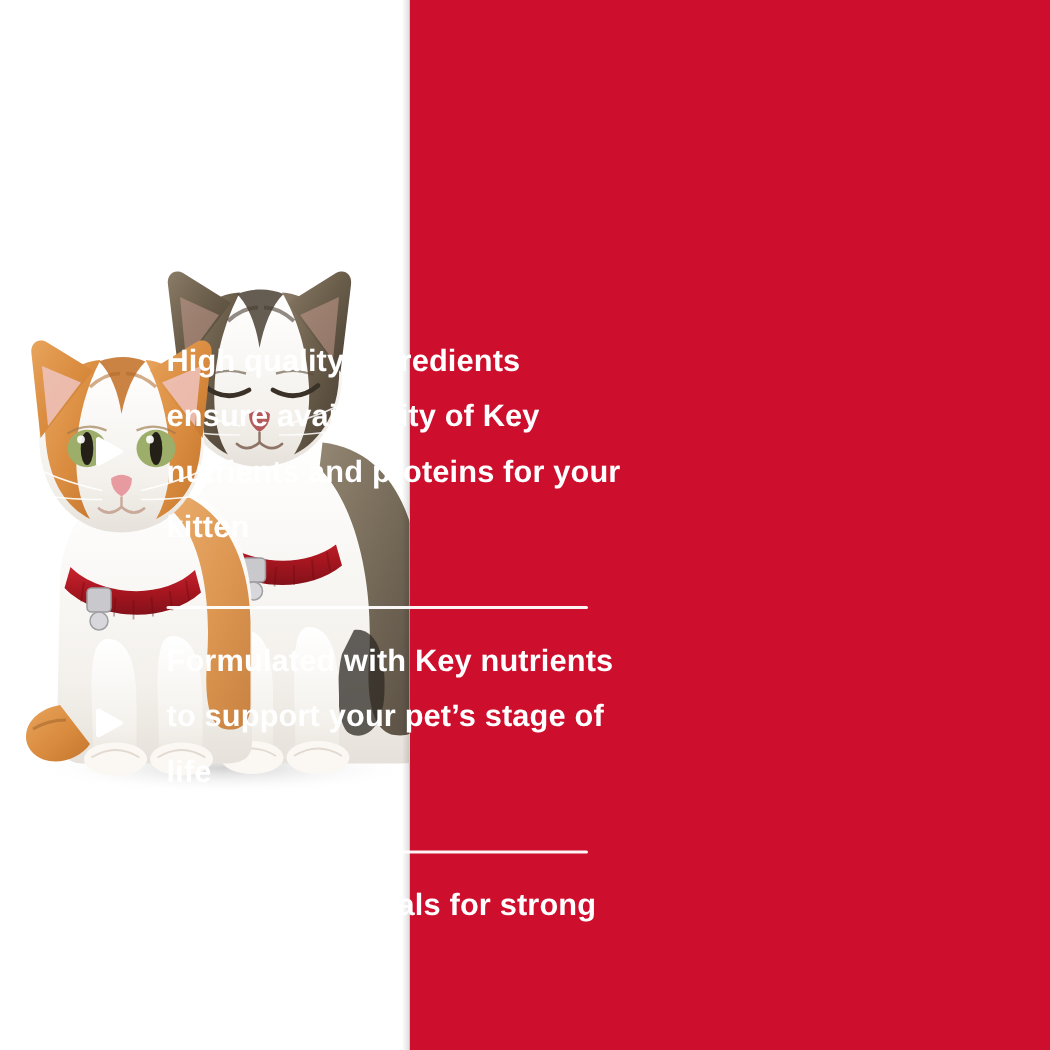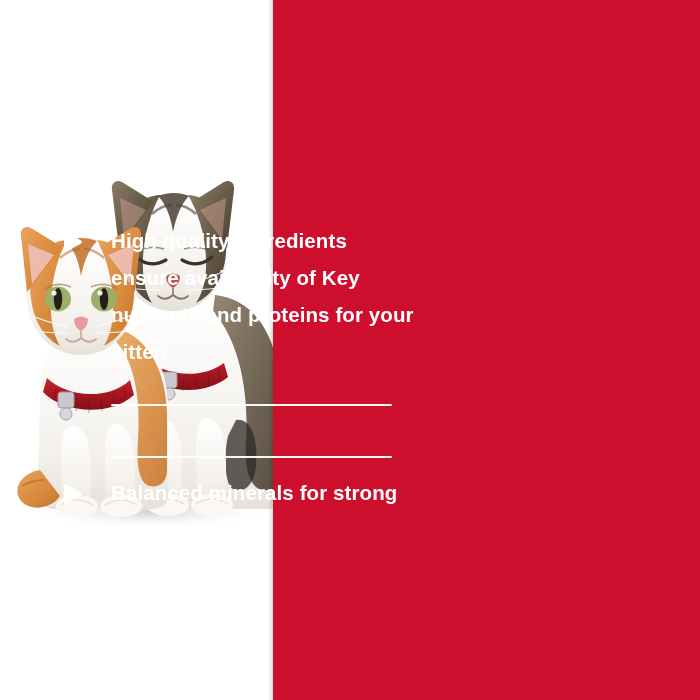--- a/index.html
+++ b/index.html
@@ -81,21 +81,21 @@
   
   .benefits {
     position: absolute;
     left: 64px;
     top: 222px;
     width: 350px;
     z-index: 4;
   }
   .benefit {
     display: flex;
-    align-items: flex-start;
+    align-items: center;
     padding: 0;
   }
   .bullet {
     flex: 0 0 auto;
     width: 19px;
     height: 22px;
     margin-top: 9px;
     margin-right: 28px;
   }
   .bullet svg { display: block; }
@@ -327,20 +327,29 @@
           <path d="M2.6 1.6 C1.2 0.8 0 1.5 0 3.1 L0 18.9 C0 20.5 1.2 21.2 2.6 20.4
                    L17 12.4 C18.3 11.7 18.3 10.3 17 9.6 Z" fill="#ffffff"></path>
         </svg>
       </span>
       <span class="benefit-text">High quality ingredients ensure availability of Key nutrients and proteins for your kitten</span>
     </div>
 
     <div class="spacer-a"></div>
     <div class="divider"></div>
 
+    <div class="benefit b-2">
+      <span class="bullet">
+        <svg width="19" height="22" viewBox="0 0 19 22" xmlns="http://www.w3.org/2000/svg">
+          <path d="M2.6 1.6 C1.2 0.8 0 1.5 0 3.1 L0 18.9 C0 20.5 1.2 21.2 2.6 20.4
+                   L17 12.4 C18.3 11.7 18.3 10.3 17 9.6 Z" fill="#ffffff"></path>
+        </svg>
+      </span>
+      <span class="benefit-text">Formulated with Key nutrients to support your pet’s stage of life</span>
+    </div>
 
     <div class="spacer-b"></div>
     <div class="divider"></div>
 
     <div class="benefit b-3">
       <span class="bullet">
         <svg width="19" height="22" viewBox="0 0 19 22" xmlns="http://www.w3.org/2000/svg">
           <path d="M2.6 1.6 C1.2 0.8 0 1.5 0 3.1 L0 18.9 C0 20.5 1.2 21.2 2.6 20.4
                    L17 12.4 C18.3 11.7 18.3 10.3 17 9.6 Z" fill="#ffffff"></path>
         </svg>

